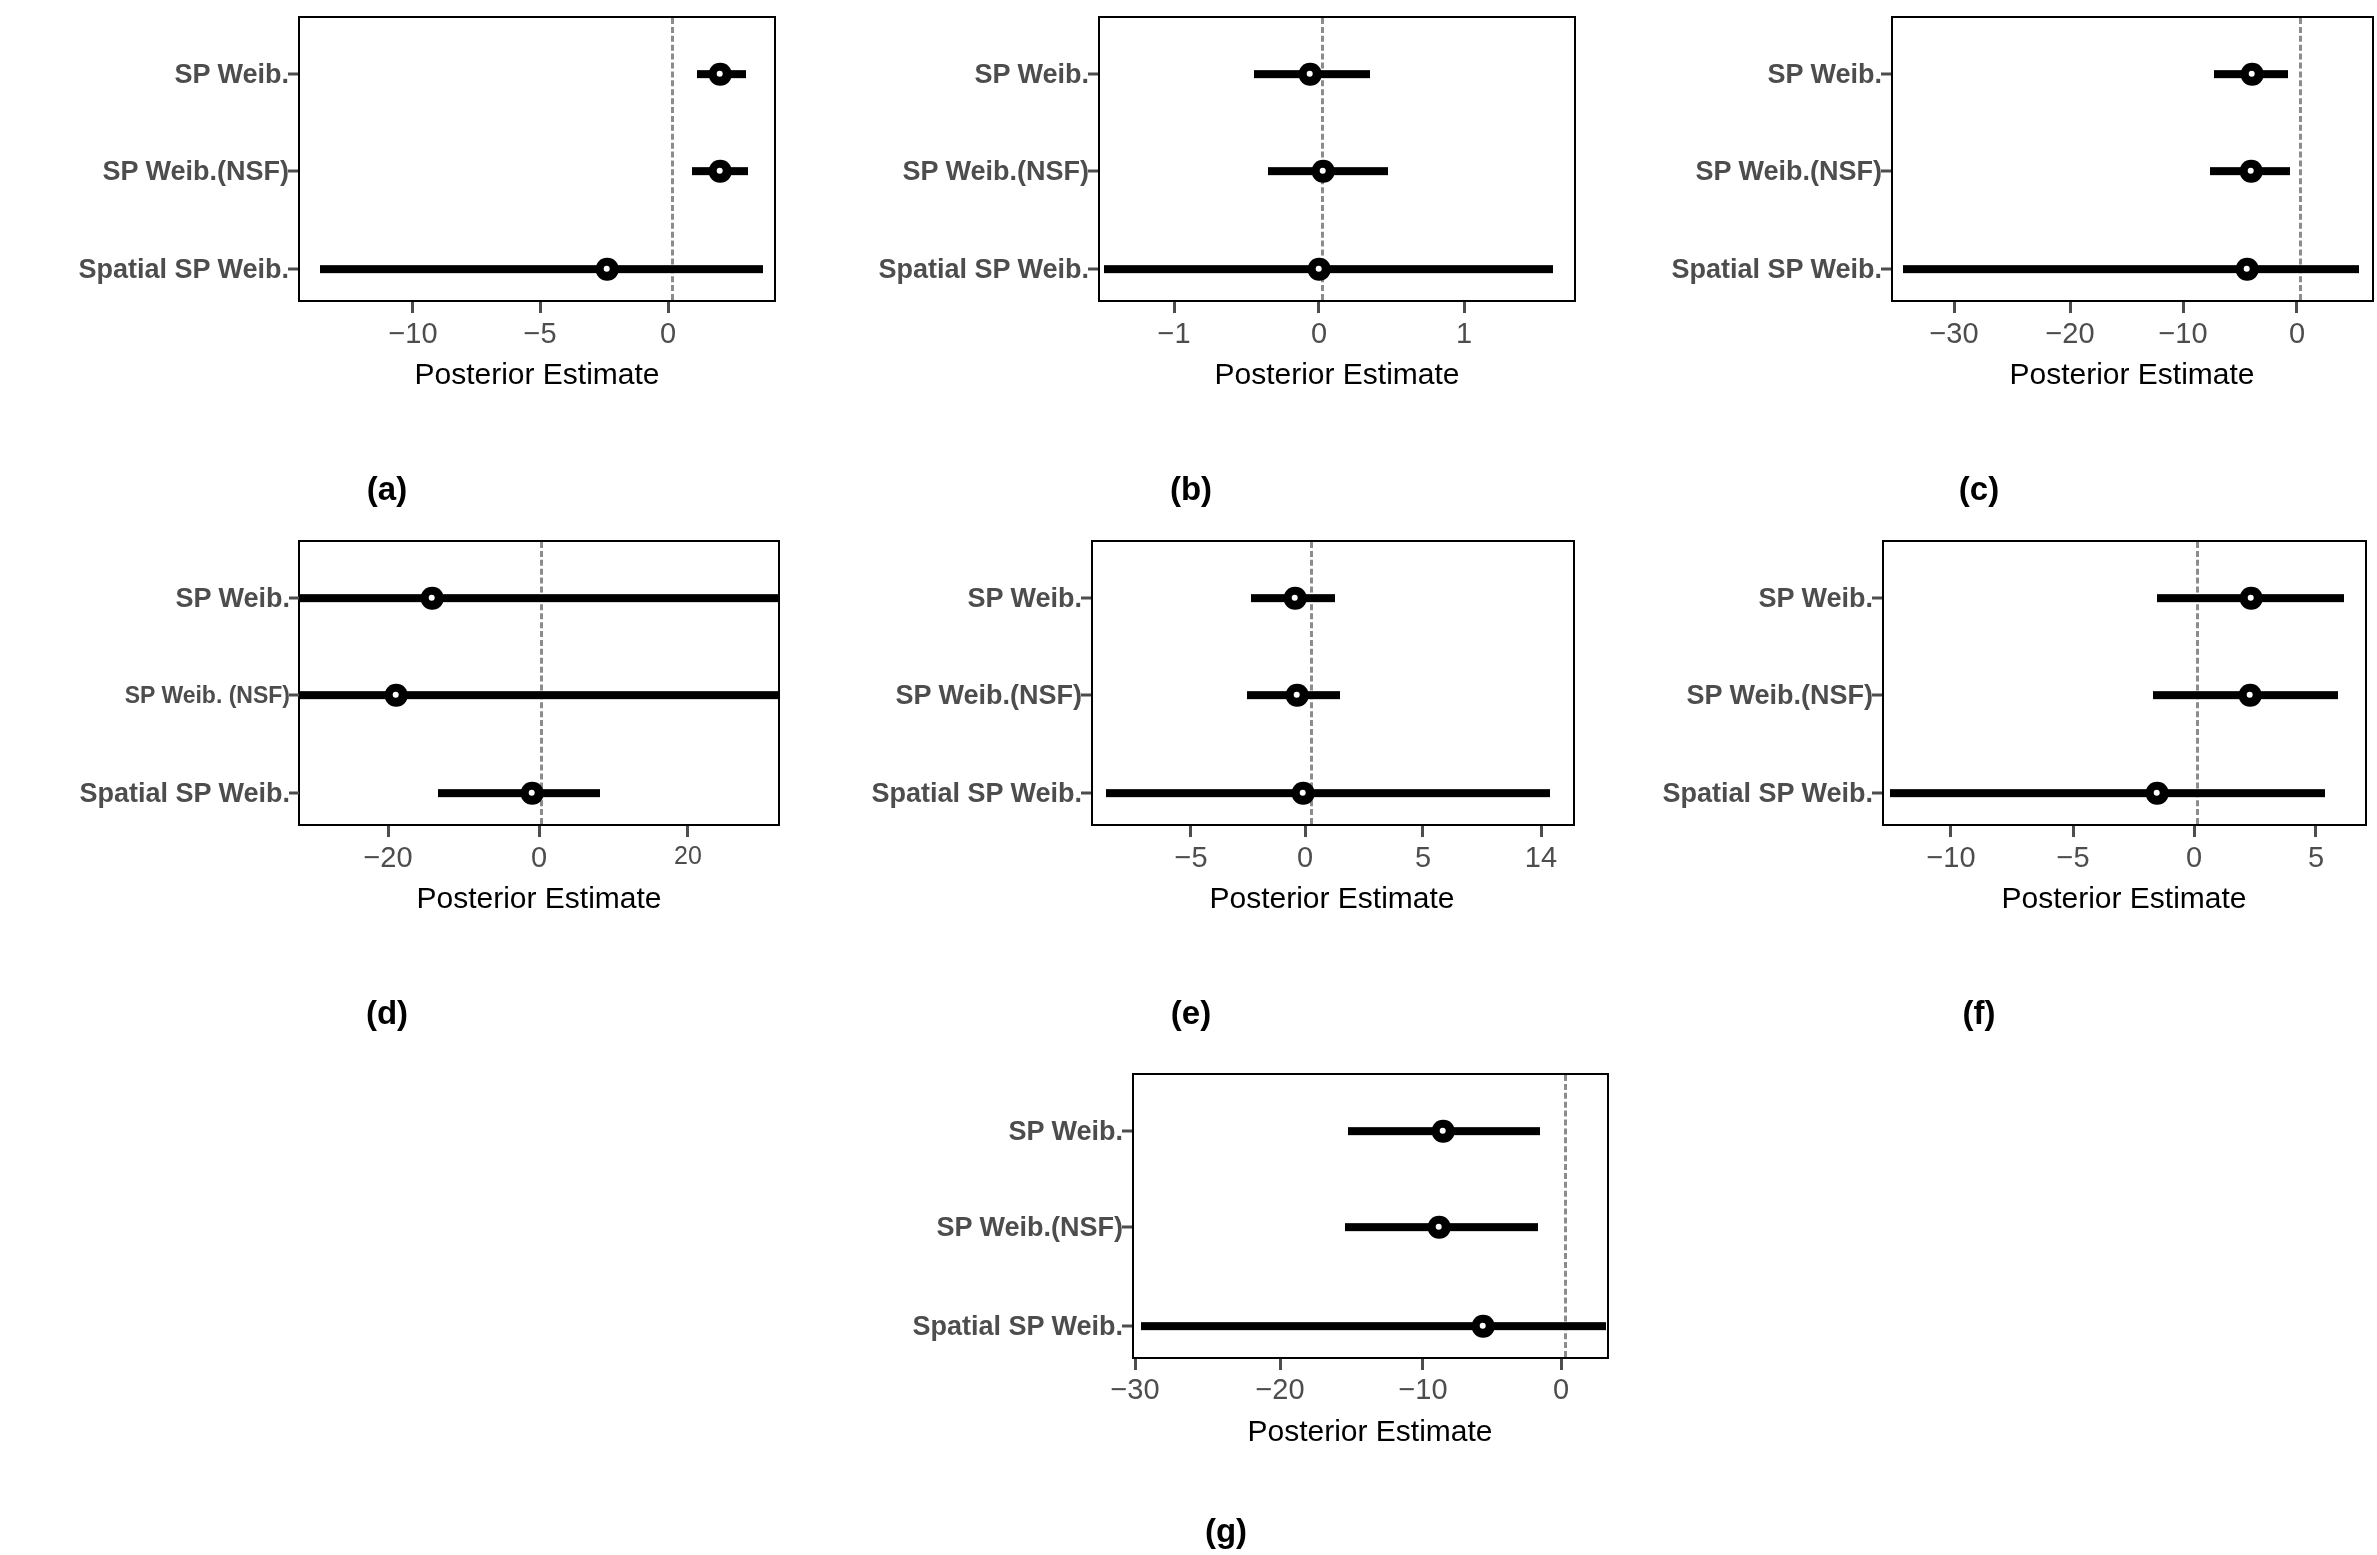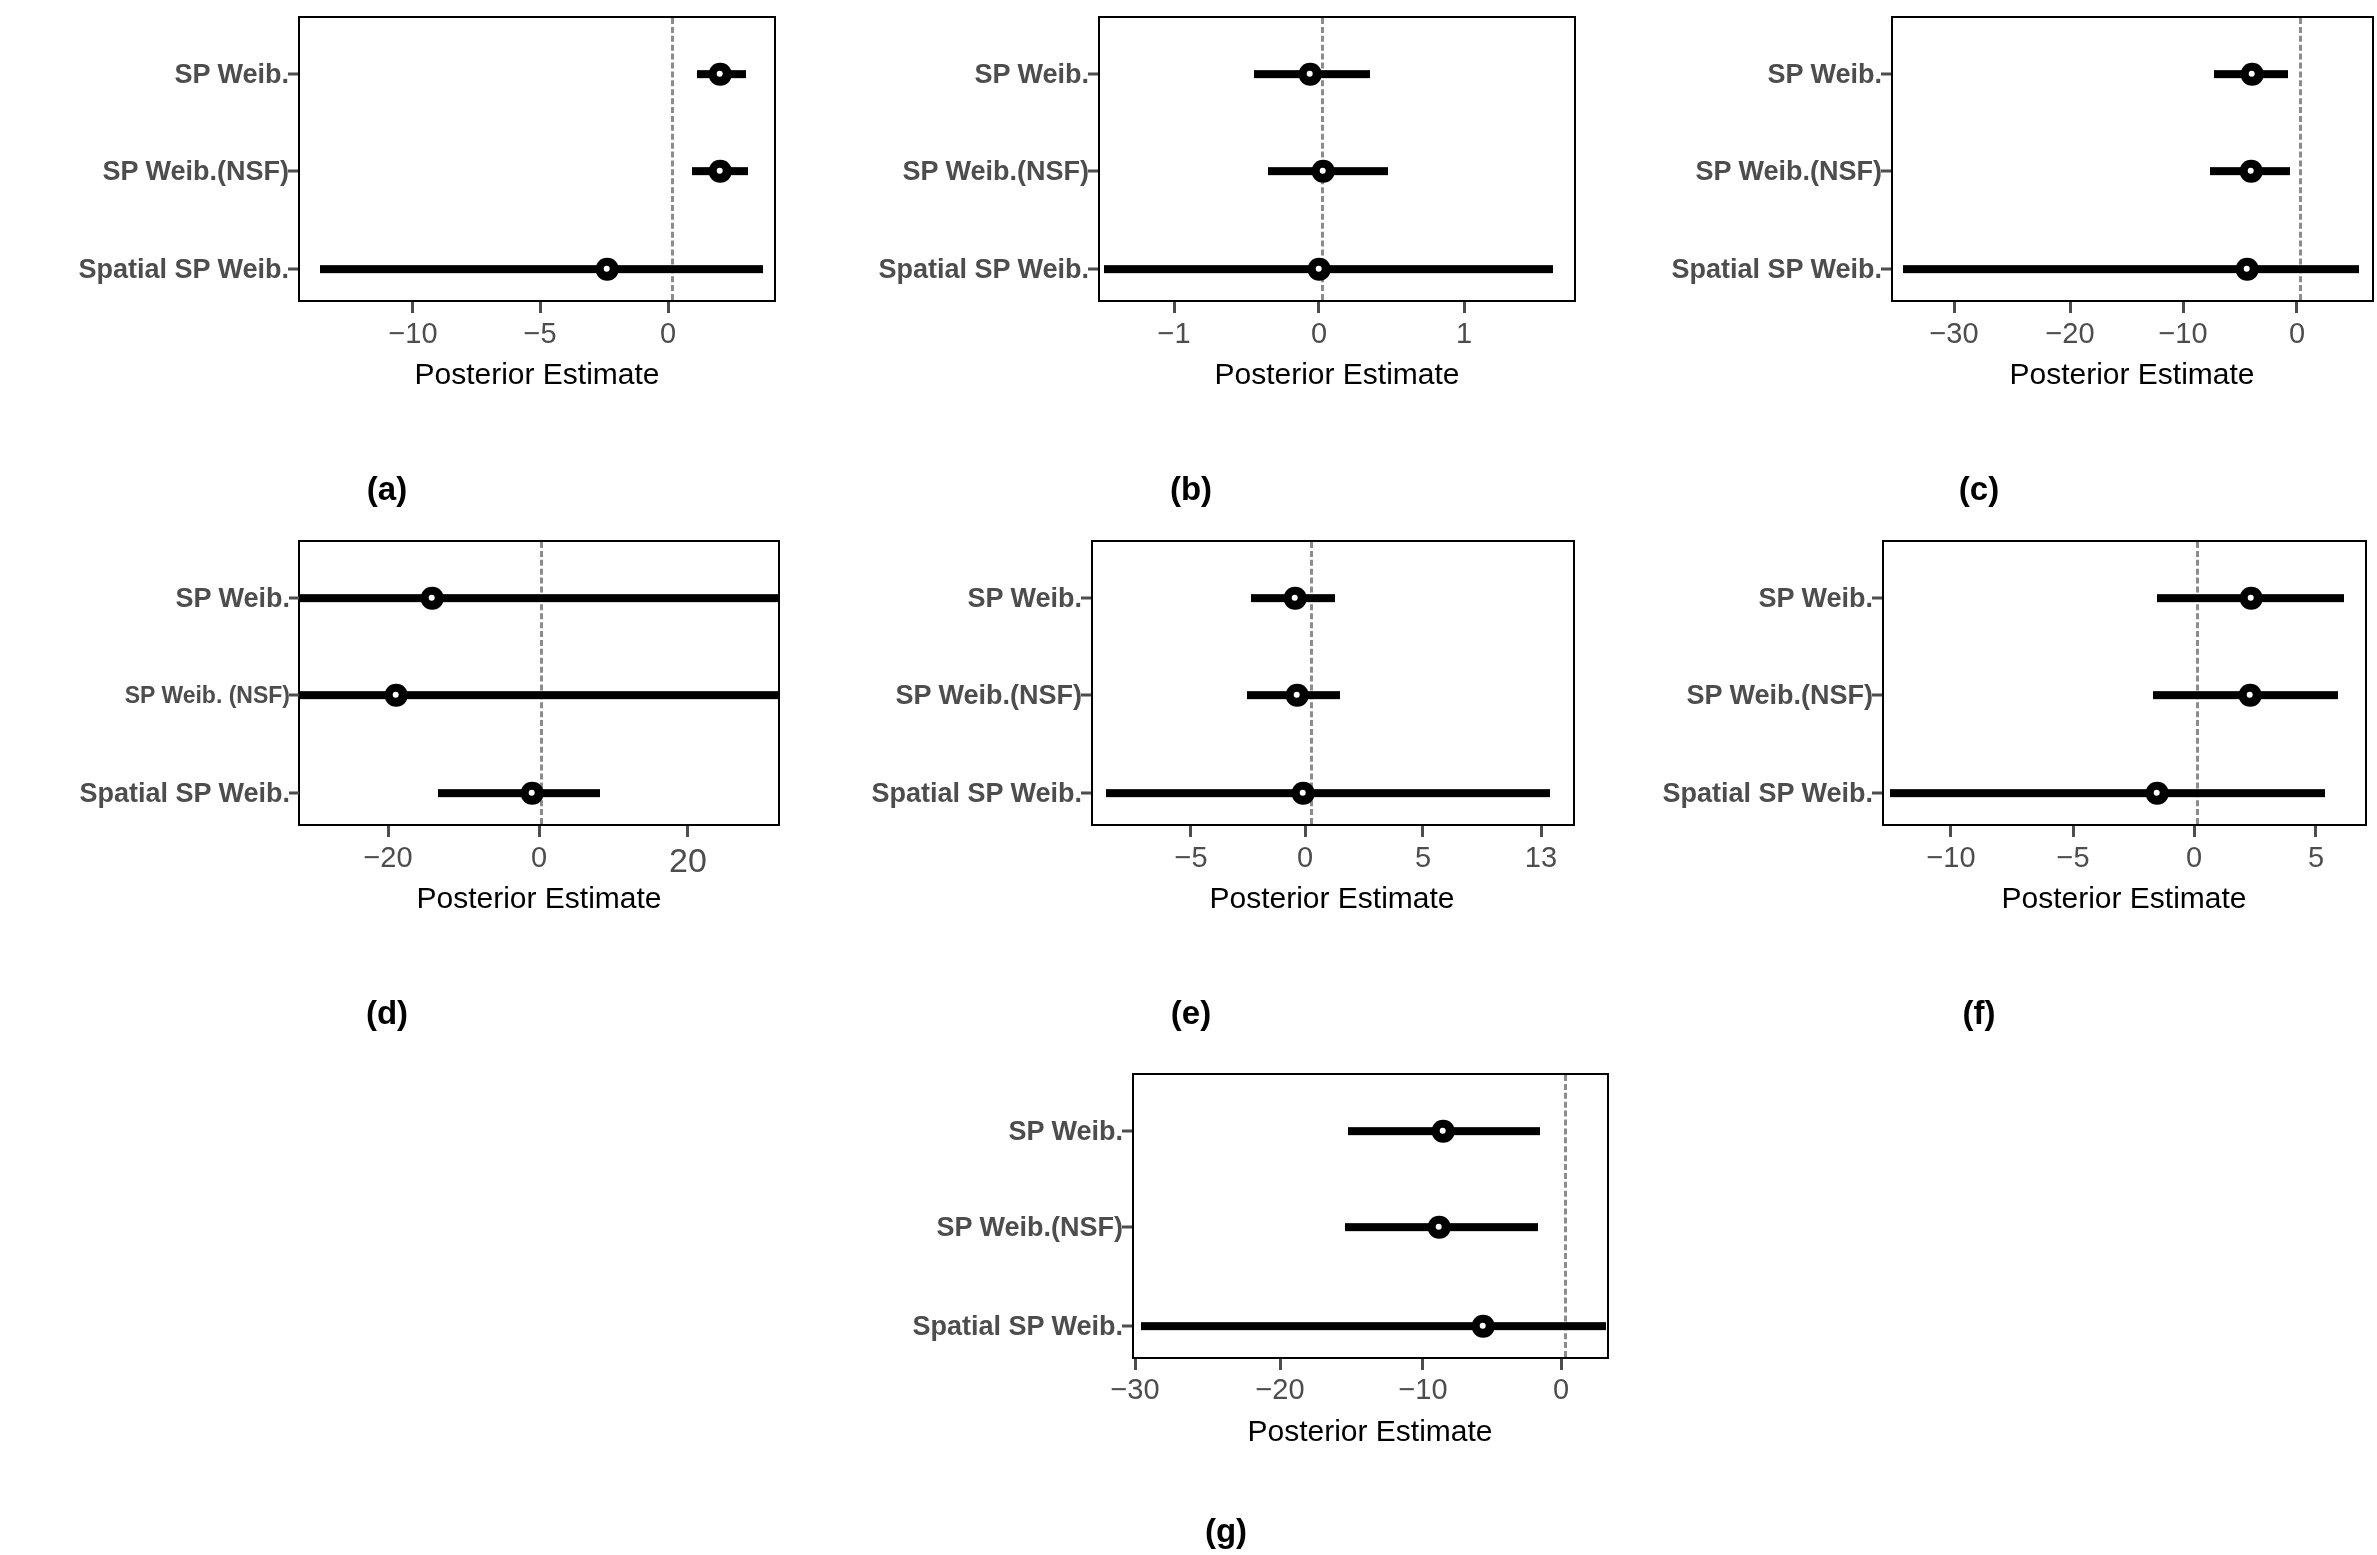--- a/index.html
+++ b/index.html
@@ -120,21 +120,21 @@
       <div class="pointmark" style="left: 432px; top: 598px;"></div>
       <div class="interval" style="left: 300px; width: 478px; top: 695px;"></div>
       <div class="pointmark" style="left: 396px; top: 695px;"></div>
       <div class="interval" style="left: 438px; width: 162px; top: 793px;"></div>
       <div class="pointmark" style="left: 532px; top: 793px;"></div>
       <div class="xtickmark" style="left: 387px; top: 826px;"></div>
       <div class="xticklabel" style="left: 388px; top: 841px; font-size: 29px;">−20</div>
       <div class="xtickmark" style="left: 538px; top: 826px;"></div>
       <div class="xticklabel" style="left: 539px; top: 841px; font-size: 29px;">0</div>
       <div class="xtickmark" style="left: 686px; top: 826px;"></div>
-      <div class="xticklabel" style="left: 688px; top: 841px; font-size: 34px;">20</div>
+      <div class="xticklabel" style="left: 688px; top: 841px; font-size: 25px;">20</div>
       <div class="xaxistitle" style="left: 539px; top: 881px; font-size: 30px;">Posterior Estimate</div>
       <div class="subcaption" style="left: 387px; top: 994px; font-size: 33px;">(d)</div>
     </div>
     <div class="panel" style="left: 0px; top: 0px; width: 100%; height: 100%;">
       <div class="plotbox" style="left: 1091px; top: 540px; width: 484px; height: 286px;">
         <div class="zeroline" style="left: 217px;"></div>
       </div>
       <div class="ylabel" style="left: 0px; width: 1082px; top: 598px; font-size: 27px;">SP Weib.</div>
       <div class="ytick" style="left: 1081px; width: 9.5px; top: 598px;"></div>
       <div class="ylabel" style="left: 0px; width: 1082px; top: 695px; font-size: 27px;">SP Weib.(NSF)</div>
@@ -147,21 +147,21 @@
       <div class="pointmark" style="left: 1297px; top: 695px;"></div>
       <div class="interval" style="left: 1106px; width: 444px; top: 793px;"></div>
       <div class="pointmark" style="left: 1303px; top: 793px;"></div>
       <div class="xtickmark" style="left: 1189px; top: 826px;"></div>
       <div class="xticklabel" style="left: 1191px; top: 841px; font-size: 29px;">−5</div>
       <div class="xtickmark" style="left: 1304px; top: 826px;"></div>
       <div class="xticklabel" style="left: 1305px; top: 841px; font-size: 29px;">0</div>
       <div class="xtickmark" style="left: 1421px; top: 826px;"></div>
       <div class="xticklabel" style="left: 1423px; top: 841px; font-size: 29px;">5</div>
       <div class="xtickmark" style="left: 1540px; top: 826px;"></div>
-      <div class="xticklabel" style="left: 1541px; top: 841px; font-size: 29px;">13</div>
+      <div class="xticklabel" style="left: 1541px; top: 841px; font-size: 29px;">14</div>
       <div class="xaxistitle" style="left: 1332px; top: 881px; font-size: 30px;">Posterior Estimate</div>
       <div class="subcaption" style="left: 1191px; top: 994px; font-size: 33px;">(e)</div>
     </div>
     <div class="panel" style="left: 0px; top: 0px; width: 100%; height: 100%;">
       <div class="plotbox" style="left: 1882px; top: 540px; width: 485px; height: 286px;">
         <div class="zeroline" style="left: 312px;"></div>
       </div>
       <div class="ylabel" style="left: 0px; width: 1873px; top: 598px; font-size: 27px;">SP Weib.</div>
       <div class="ytick" style="left: 1872px; width: 9.5px; top: 598px;"></div>
       <div class="ylabel" style="left: 0px; width: 1873px; top: 695px; font-size: 27px;">SP Weib.(NSF)</div>

